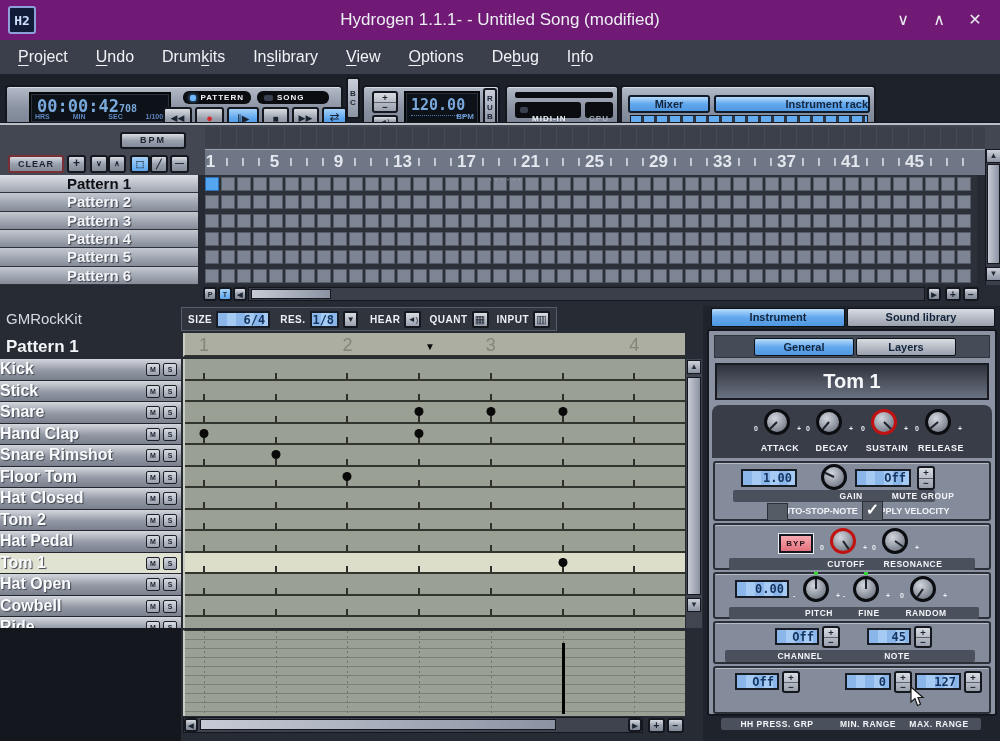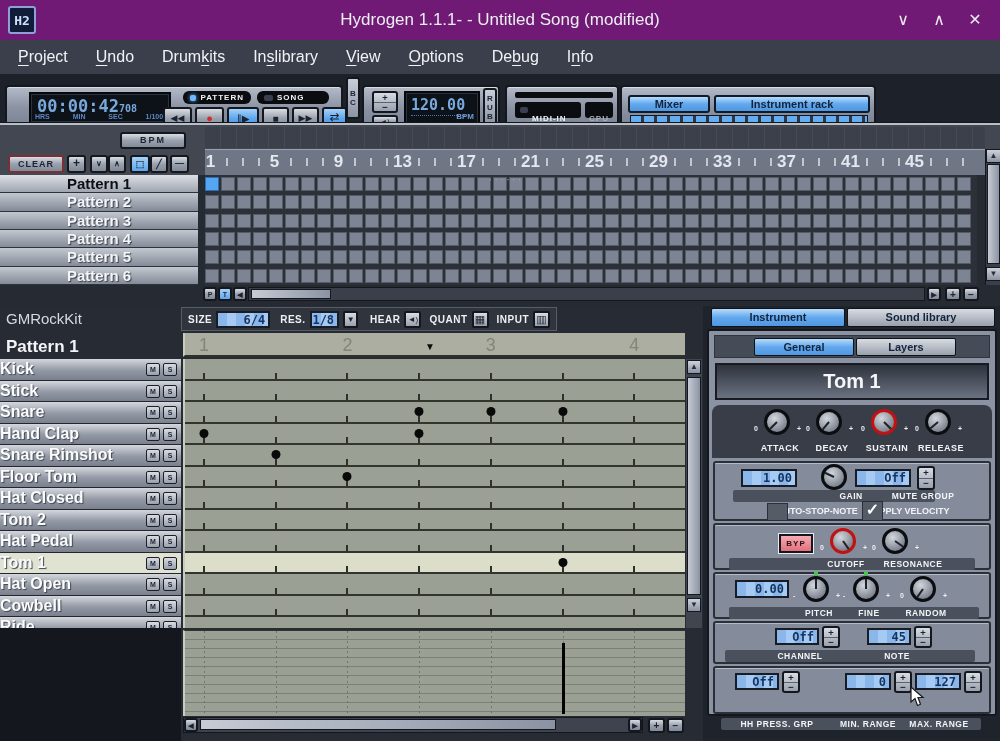--- a/index.html
+++ b/index.html
@@ -247,21 +247,21 @@
       <div class="black-pill" style="left:8px; top:15px; width:66px; height:16px;">
         <div class="led" style="width:8px;"></div>
         <span>MIDI-IN</span>
       </div>
       <div class="black-pill" style="left:78px; top:15px; width:28px; height:16px; justify-content:center;">
         <span style="color:#aab1bd;">CPU</span>
       </div>
     </div>
     <div class="tb-panel" style="left:620px; width:256px;">
       <div class="blue-btn" style="left:6px; top:8px; width:82px; height:18px; line-height:14px;">Mixer</div>
-      <div class="blue-btn" style="left:92px; top:8px; width:156px; height:18px; line-height:14px;">Instrument rack</div>
+      <div class="blue-btn" style="left:92px; top:8px; width:156px; height:18px; line-height:14px;text-align:right;">Instrument rack</div>
       <div id="tb-meter"></div>
     </div>
   </div>
   <div id="divider1"></div>
 
   <div id="song-editor">
     <div id="se-top">
       <div class="sm-btn" style="left:120px; top:7px; width:66px; height:17px; line-height:13px; letter-spacing:2px;">BPM</div>
       <div class="sm-btn" style="left:8px; top:30px; width:56px; height:18px; line-height:14px; letter-spacing:1px; border-color:#7a2f35;">CLEAR</div>
       <div class="sm-btn" style="left:67px; top:30px; width:19px; height:18px; line-height:13px; font-size:12px;">+</div>

